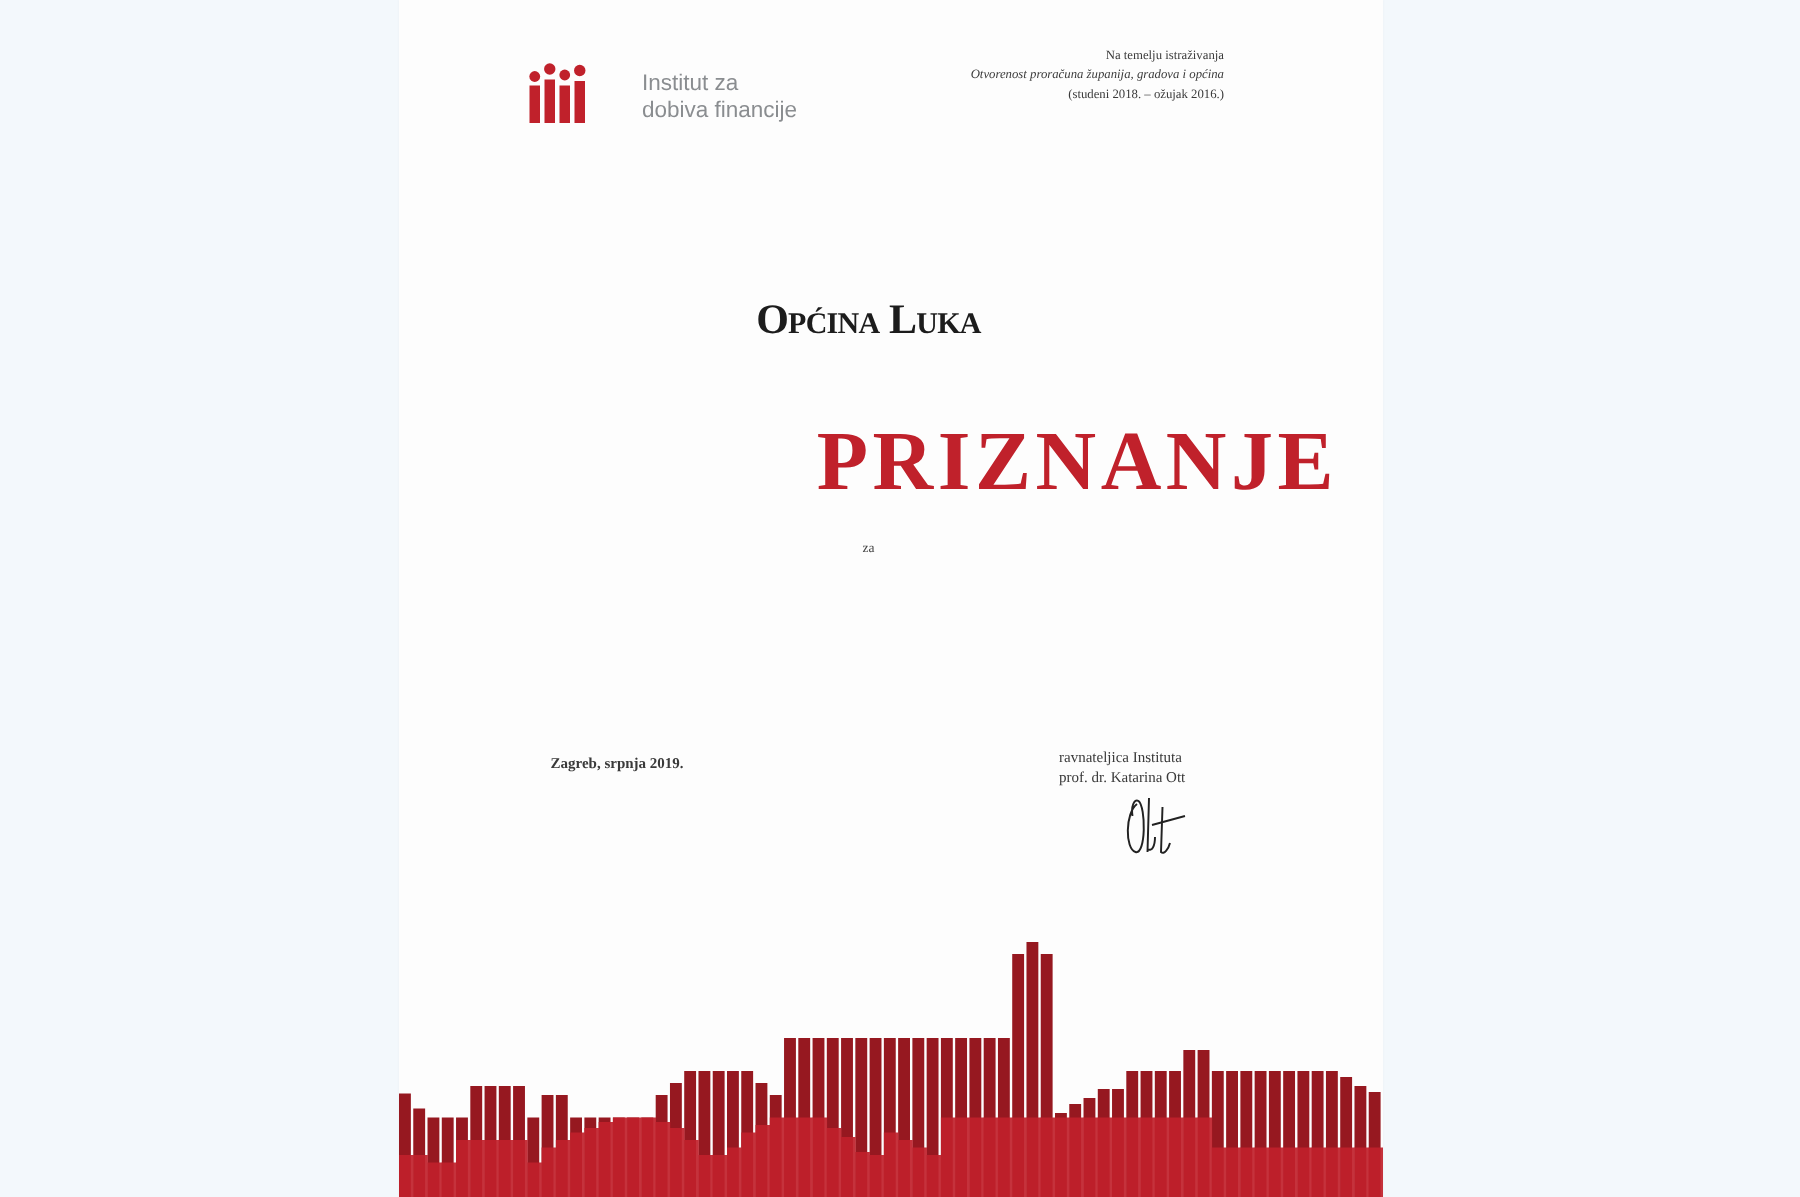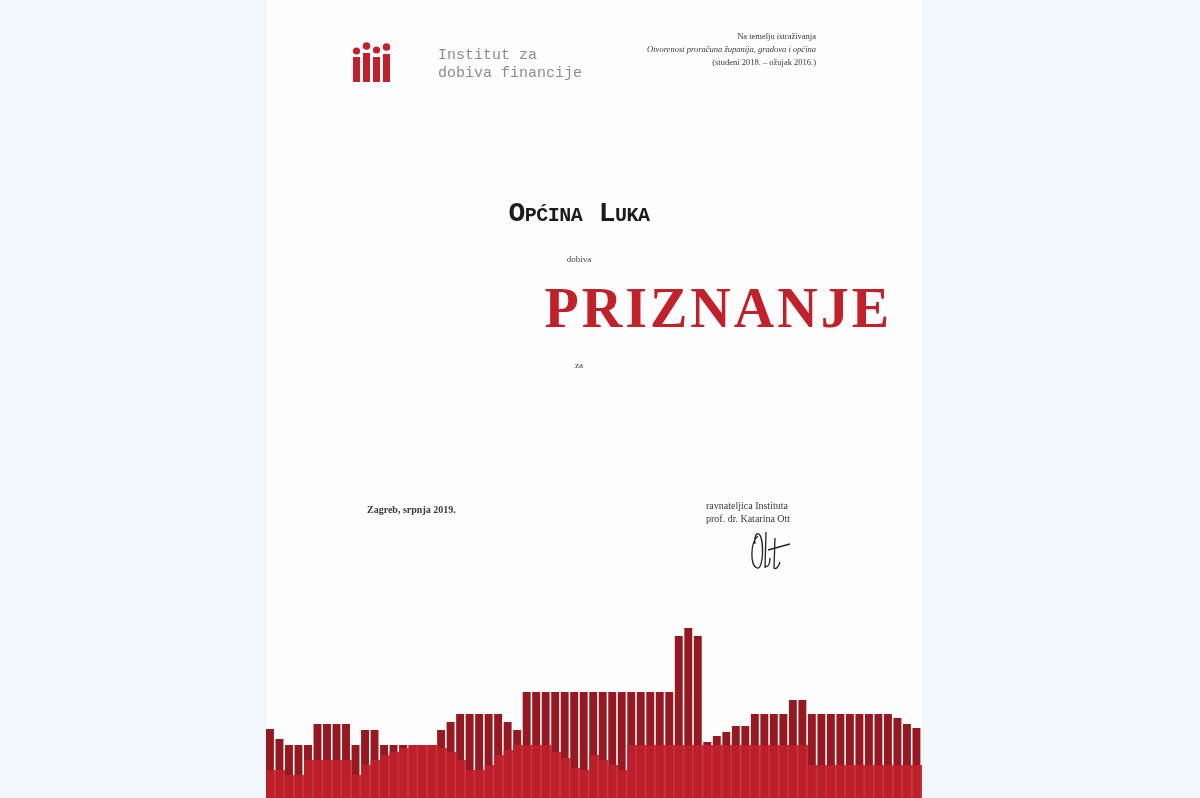--- a/index.html
+++ b/index.html
@@ -10,33 +10,33 @@
     font-family:"DejaVu Serif", "Liberation Serif", serif;
   }
   .paper {
     position:absolute; left:266px; top:0; width:656px; height:798px;
     background:#fdfdfd;
     box-shadow: 0 0 2px rgba(0,0,0,0.04);
     overflow:hidden;
   }
   .logo { position:absolute; left:86px; top:40px; width:40px; height:42px; }
   .logo-text {
-    position:absolute; left:172px; top:47px;
-    font-family:Liberation Mono, monospace; font-size:15px; line-height:18px;
+    position:absolute; left:162px; top:47px;
+    font-family:Liberation Sans, sans-serif; font-size:15px; line-height:18px;
     color:#8a8d90;
   }
   .ref {
     position:absolute; right:106px; top:30px; text-align:right;
     font-size:8.5px; line-height:13px; color:#3a3a3a;
     font-family:"Liberation Serif", serif;
   }
   .ref .it { font-style:italic; }
   .recipient {
     position:absolute; left:0; right:30px; top:198px; text-align:center;
-    font-family:Liberation Mono, monospace; font-weight:bold;
+    font-family:Liberation Serif, serif; font-weight:bold;
     font-size:28px; color:#1c1c1c; font-variant:small-caps; letter-spacing:-0.5px;
   }
   .small-center {
     position:absolute; left:0; right:30px; text-align:center;
     font-family:"Liberation Serif", serif; font-size:9px; color:#444;
   }
   .award {
     position:absolute; left:0; right:30px; top:276px; text-align:right;
     font-family:"Liberation Serif", serif; font-weight:bold;
     font-size:56px; letter-spacing:3px; color:#c0212b;
@@ -77,21 +77,20 @@
     <div>dobiva financije</div>
   </div>
 
   <div class="ref">
     <div>Na temelju istraživanja</div>
     <div class="it">Otvorenost proračuna županija, gradova i općina</div>
     <div>(studeni 2018. – ožujak 2016.)</div>
   </div>
 
   <div class="recipient">Općina Luka</div>
-  <div class="small-center" style="top:254px">dobiva</div>
   <div class="award">PRIZNANJE</div>
   <div class="small-center" style="top:360px">za</div>
 
   <div class="place-date">Zagreb, srpnja 2019.</div>
 
   <div class="signer">
     <div>ravnateljica Instituta</div>
     <div>prof. dr. Katarina Ott</div>
   </div>
 

